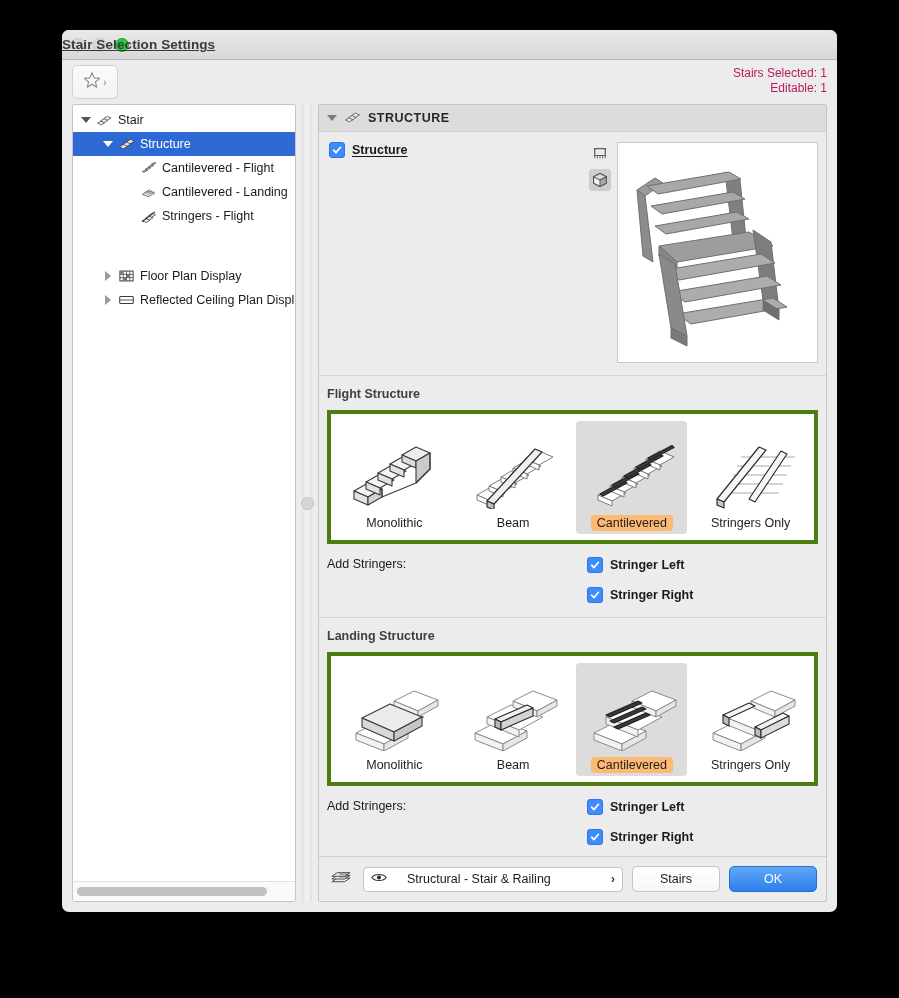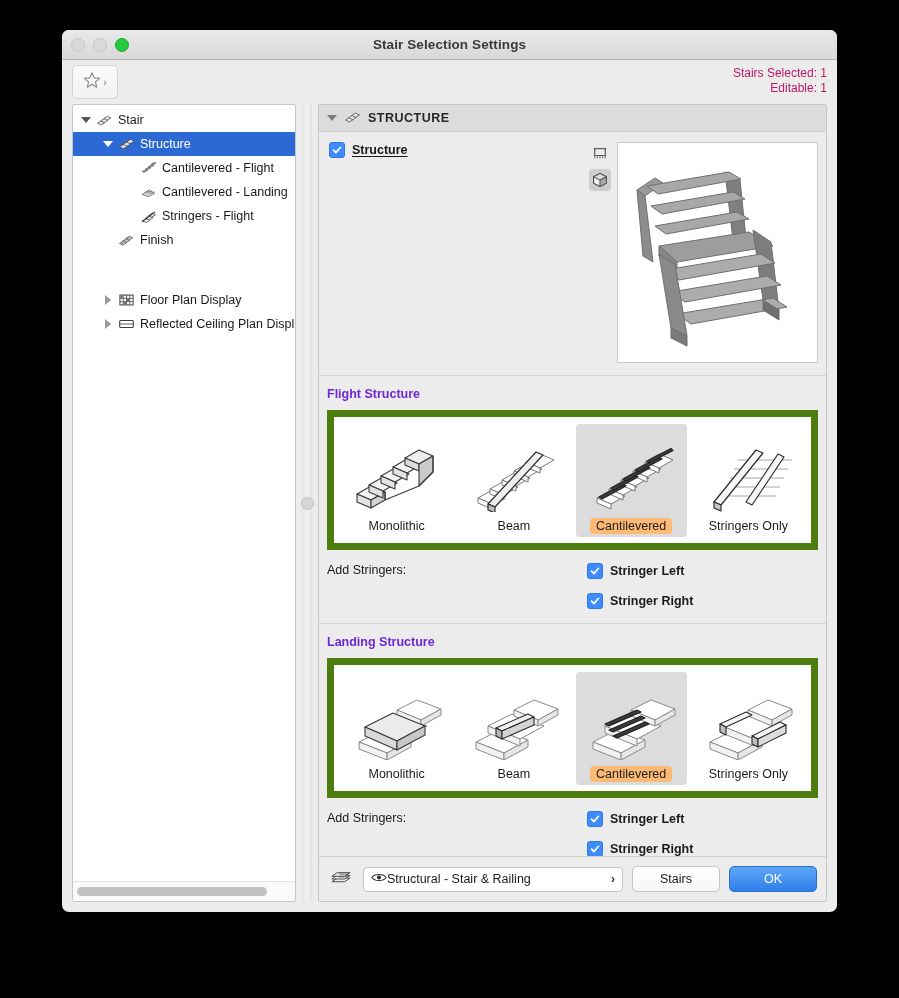--- a/index.html
+++ b/index.html
@@ -49,26 +49,27 @@
     width: 12px; height: 12px;
     border-radius: 50%;
     display: block;
   }
   .light.close  { background: #d9d9d9; border: 1px solid #c8c8c8; }
   .light.min    { background: #d9d9d9; border: 1px solid #c8c8c8; }
   .light.zoom   { background: #28c940; border: 1px solid #17aa2d; }
   #window-title {
     position: absolute;
     left: 0; right: 0;
-    text-align: center;
+    text-align: left;
     font-size: 13.5px;
     font-weight: bold;
     color: #3a3a3a;
     letter-spacing: 0.1px;
     pointer-events: none;
+    text-decoration: underline;
   }
 
   
   #toolbar {
     flex: 0 0 44px;
     position: relative;
     background: #ececec;
     display: flex;
     align-items: center;
   }
@@ -298,30 +299,30 @@
     align-items: center;
     justify-content: center;
     overflow: hidden;
   }
 
   
   .subsection { padding: 0 8px 0 8px; }
   .sub-title {
     font-size: 12.5px;
     font-weight: bold;
-    color: #6d28d9;
+    color: #404040;
     padding: 11px 0 9px 0;
   }
   .divider {
     border-top: 1px solid #d6d6d6;
     margin: 0 0 0 0;
   }
   .tile-strip {
     background: #fff;
-    border: 7px solid #4d7c0f;
+    border: 4px solid #4d7c0f;
     display: flex;
     padding: 7px 4px 6px 4px;
     justify-content: space-around;
   }
   .tile {
     width: 111px;
     border-radius: 4px;
     display: flex;
     flex-direction: column;
     align-items: center;
@@ -368,21 +369,21 @@
   #layer-icon { width: 26px; flex: 0 0 26px; display:flex; align-items:center; justify-content:center;}
   #layer-combo {
     flex: 1 1 auto;
     height: 23px;
     background: #fff;
     border: 1px solid #c3c3c3;
     border-radius: 4px;
     display: flex;
     align-items: center;
     padding: 0 7px;
-    gap: 0;
+    gap: 20px;
     font-size: 12.5px;
     color: #1a1a1a;
     min-width: 0;
   }
   #layer-combo .label { flex: 1 1 auto; white-space: nowrap; overflow: hidden; }
   #layer-combo .chev { color: #333; font-size: 12px; font-weight: bold;}
   .btn {
     height: 24px;
     min-width: 86px;
     border-radius: 5px;
@@ -497,36 +498,20 @@
               <svg width="17" height="15" viewBox="0 0 22 19">
                 <g stroke="#4a4a4a" stroke-width="1" fill="#ececec" stroke-linejoin="round">
                   <path d="M3 15 L8 11.8 L13 14.4 L8 17.4 Z"></path>
                   <path d="M7 11.6 L12 8.4 L17 11 L12 14 Z"></path>
                   <path d="M11 8.2 L16 5 L20 7.4 L15 10.4 Z"></path>
                 </g>
                 <path d="M2.5 16.5 L19.5 3.5" stroke="#2c2c2c" stroke-width="1.4"></path>
               </svg>
             </span>
             <span class="tlabel">Stringers - Flight</span>
-          </div>
-          <div class="tree-row" style="padding-left: 28px;">
-            <span class="tw"></span>
-            <span class="ticon">
-              <svg width="17" height="14" viewBox="0 0 22 18">
-                <g stroke="#4a4a4a" stroke-width="1" fill="#ededed" stroke-linejoin="round">
-                  <path d="M2 13.4 L7 10.6 L11 12.6 L6 15.6 Z"></path>
-                  <path d="M6 10.2 L11 7.4 L15 9.4 L10 12.4 Z"></path>
-                  <path d="M10 7 L15 4.2 L19 6.2 L14 9.2 Z"></path>
-                </g>
-                <g stroke="#6a6a6a" stroke-width="0.8">
-                  <path d="M3.4 12.8 L6.6 14.4 M5 11.9 L8.2 13.5 M7.4 9.6 L10.6 11.2 M9 8.7 L12.2 10.3 M11.4 6.4 L14.6 8 M13 5.5 L16.2 7.1"></path>
-                </g>
-              </svg>
-            </span>
-            <span class="tlabel">Finish</span>
           </div>
           <div class="tree-row" style="padding-left: 28px; margin-top: 36px;">
             <span class="tw">
               <span class="tri-right"></span>
             </span>
             <span class="ticon">
               <svg width="17" height="14" viewBox="0 0 20 17">
                 <rect x="2" y="2.5" width="16" height="12" fill="#fff" stroke="#3d3d3d" stroke-width="1.2"></rect>
                 <g stroke="#3d3d3d" stroke-width="0.9">
                   <path d="M6 2.5 L6 14.5 M10 2.5 L10 14.5 M14 2.5 L14 14.5 M2 6.5 L18 6.5 M2 10.5 L18 10.5"></path>

